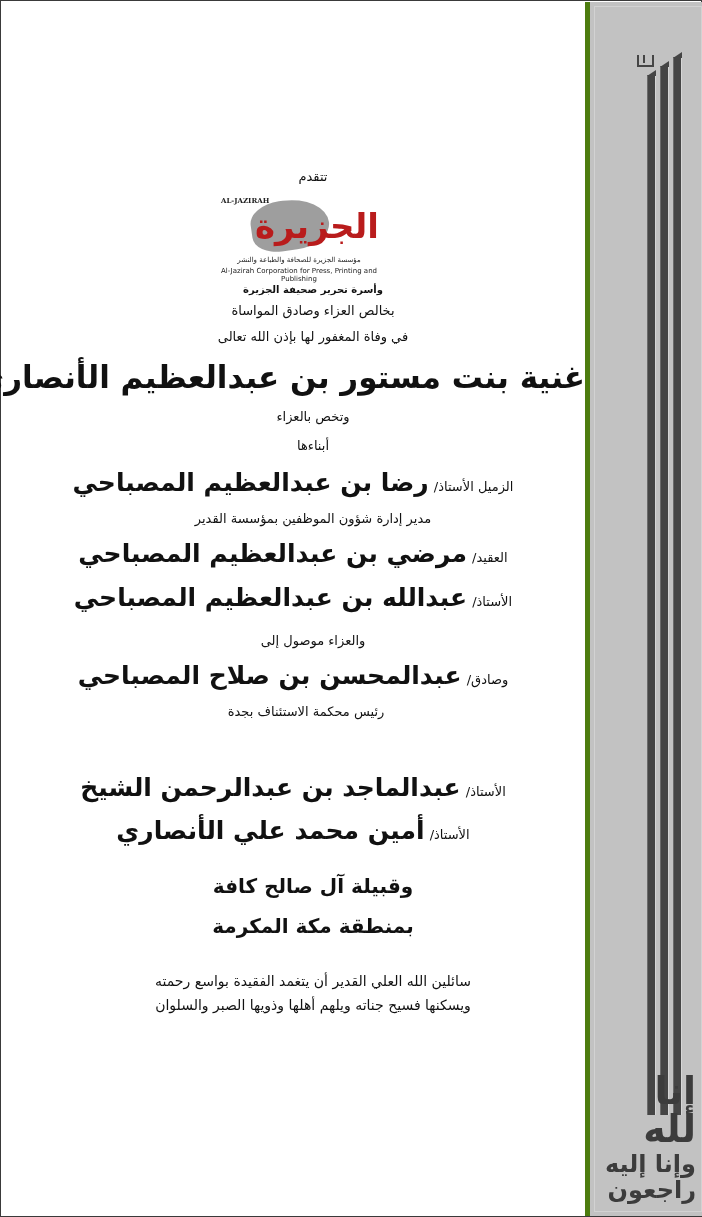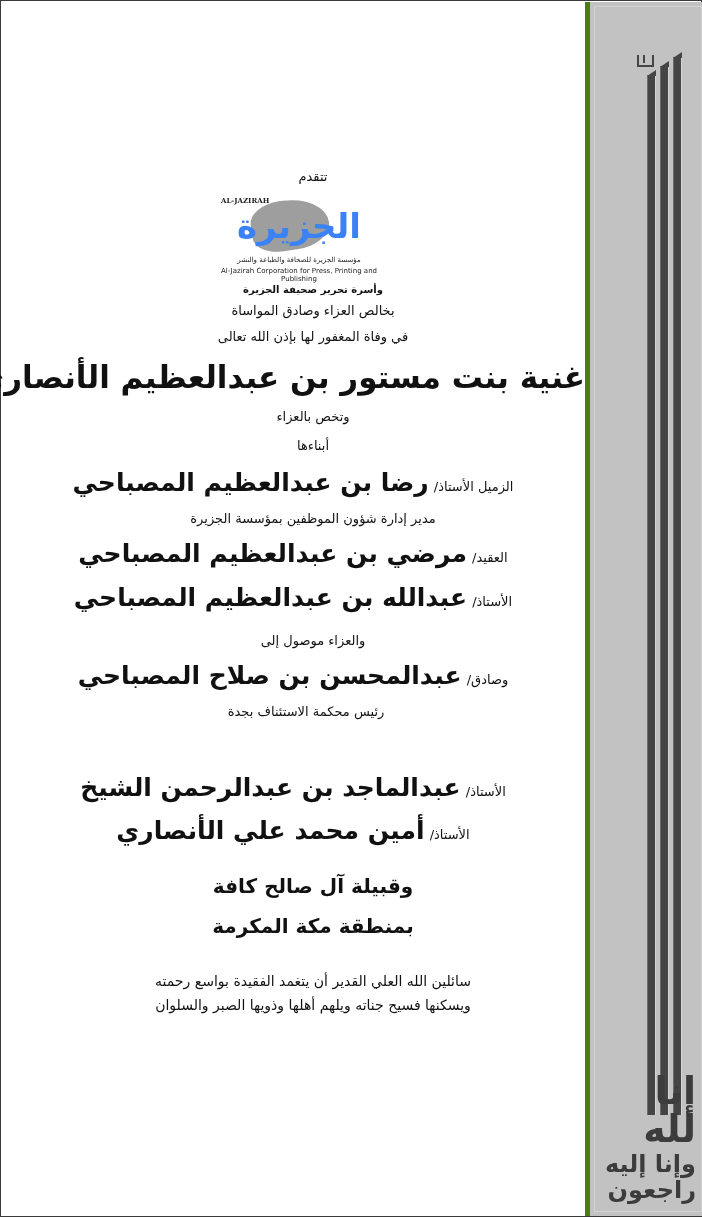--- a/index.html
+++ b/index.html
@@ -55,22 +55,22 @@
     .logo .en-small {
       position: absolute; left: 2px; top: 2px; font-size: 7px; font-weight: bold;
       direction: ltr; font-family: "DejaVu Serif", serif; color: #222;
     }
     .logo .map {
       position: absolute; left: 32px; top: 6px; width: 78px; height: 50px;
       background: #8d8d8d; border-radius: 40% 55% 45% 35%;
       transform: rotate(-8deg); opacity: 0.85;
     }
     .logo .ar-name {
-      position: absolute; left: 0; right: 0; top: 12px; text-align: center;
-      font-size: 34px; font-weight: bold; color: #3b82f6; direction: rtl;
+      position: absolute; left: 0; right: 0; top: 12px; text-align: right;
+      font-size: 34px; font-weight: bold; color: #b91c1c; direction: rtl;
       font-family: "DejaVu Sans", sans-serif;
     }
     .logo .sub1 {
       position: absolute; left: -4px; right: -4px; top: 62px; font-size: 7px;
       text-align: center; direction: rtl; color: #222;
     }
     .logo .sub2 {
       position: absolute; left: -6px; right: -6px; top: 73px; font-size: 7px;
       text-align: center; direction: ltr; color: #222;
     }
@@ -119,21 +119,21 @@
     <div class="line cond1">بخالص العزاء وصادق المواساة</div>
     <div class="line cond2">في وفاة المغفور لها بإذن الله تعالى</div>
     <div class="line deceased">غنية بنت مستور بن عبدالعظيم الأنصاري</div>
     <div class="line special">وتخص بالعزاء</div>
     <div class="line children">أبناءها</div>
 
     <div class="person p1">
       <span class="title">الزميل الأستاذ/</span>
       <span class="name">رضا بن عبدالعظيم المصباحي</span>
     </div>
-    <div class="line p1-role">مدير إدارة شؤون الموظفين بمؤسسة الجزيرة</div>
+    <div class="line p1-role">مدير إدارة شؤون الموظفين بمؤسسة القدير</div>
 
     <div class="person p2">
       <span class="title">العقيد/</span>
       <span class="name">مرضي بن عبدالعظيم المصباحي</span>
     </div>
 
     <div class="person p3">
       <span class="title">الأستاذ/</span>
       <span class="name">عبدالله بن عبدالعظيم المصباحي</span>
     </div>

